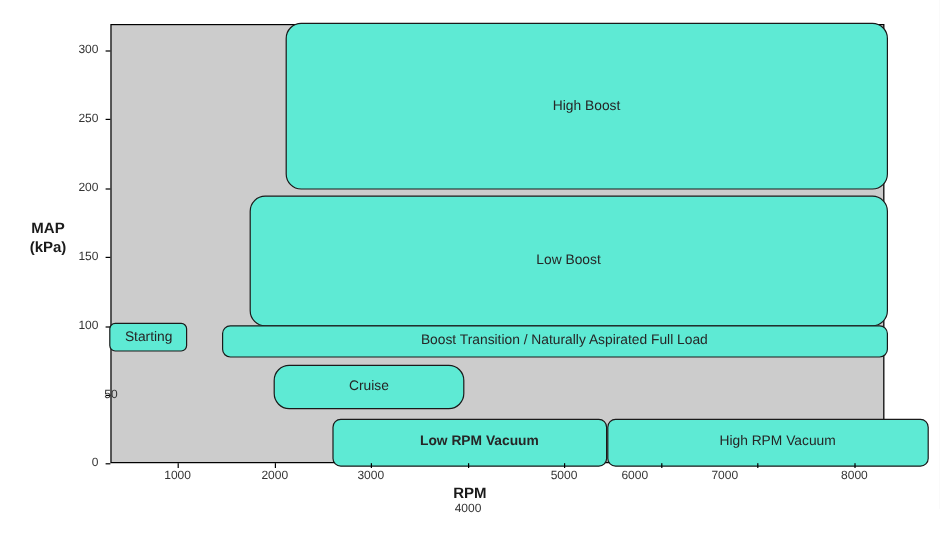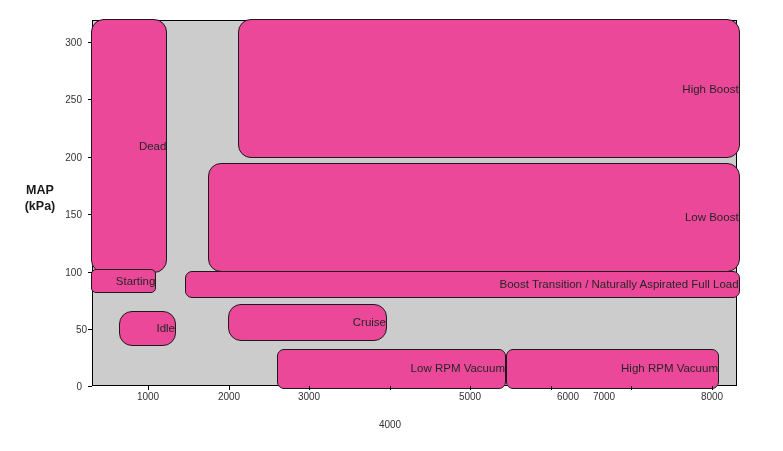--- a/index.html
+++ b/index.html
@@ -31,27 +31,27 @@
     width: 645px;
     height: 366px;
     background: #cccccc;
     border: 1.6px solid #000000;
     box-sizing: border-box;
   }
 
   
   .region {
     position: absolute;
-    background: #ec4899;
+    background: #5eead4;
     border: 1.6px solid #1a1a1a;
     border-radius: 13px;
     box-sizing: border-box;
     display: flex;
     align-items: center;
-    justify-content: flex-end;
+    justify-content: center;
     overflow: hidden;
   }
   .region .region-label {
     font-size: 11.5px;
     color: #262626;
     line-height: 1.1;
     white-space: nowrap;
     text-align: center;
   }
   .region.small-radius { border-radius: 7px; padding-left: 16px; }
@@ -104,23 +104,20 @@
   }
   #ylabel .yl-line { display: block; }
 </style>
 </head>
 <body>
 
 <div id="figure">
 
   <div id="plot-area">
 
-    <div class="region" style="left:-1.6px; top:-1.6px; width:76px; height:254px;">
-      <span class="region-label">Dead</span>
-    </div>
 
     <div class="region" style="left:145px; top:-1.6px; width:501.6px; height:139px;">
       <span class="region-label">High Boost</span>
     </div>
 
     <div class="region tiny-radius" style="left:-1.6px; top:248px; width:65px; height:24px;">
       <span class="region-label">Starting</span>
     </div>
 
     <div class="region" style="left:115px; top:142px; width:531.6px; height:109px;">
@@ -128,67 +125,65 @@
     </div>
 
     <div class="region small-radius" style="left:92px; top:250px; width:554.6px; height:27px;">
       <span class="region-label">Boost Transition / Naturally Aspirated Full Load</span>
     </div>
 
     <div class="region" style="left:135px; top:283px; width:159px; height:37px;">
       <span class="region-label">Cruise</span>
     </div>
 
-    <div class="region" style="left:26px; top:290px; width:57px; height:35px;">
-      <span class="region-label">Idle</span>
-    </div>
 
-    <div class="region small-radius" style="left:184px; top:328px; width:229px; height:39.6px;">
+    <div class="region small-radius" style="left:184px; top:328px; width:229px; height:39.6px;font-weight:bold;">
       <span class="region-label">Low RPM Vacuum</span>
     </div>
 
-    <div class="region small-radius" style="left:413px; top:328px; width:213px; height:39.6px;">
+    <div class="region small-radius" style="left:413px; top:328px; width:268px; height:39.6px;">
       <span class="region-label">High RPM Vacuum</span>
     </div>
 
   </div>
 
   <div class="tick-x" style="left:148px; top:386px;"></div>
   <div class="tick-x" style="left:229px; top:386px;"></div>
   <div class="tick-x" style="left:309px; top:386px;"></div>
   <div class="tick-x" style="left:390px; top:386px;"></div>
   <div class="tick-x" style="left:470px; top:386px;"></div>
   <div class="tick-x" style="left:551px; top:386px;"></div>
   <div class="tick-x" style="left:631px; top:386px;"></div>
   <div class="tick-x" style="left:712px; top:386px;"></div>
 
   <div class="ticklabel ticklabel-x" style="left:148px; top:391px;">1000</div>
   <div class="ticklabel ticklabel-x" style="left:229px; top:391px;">2000</div>
   <div class="ticklabel ticklabel-x" style="left:309px; top:391px;">3000</div>
   <div class="ticklabel ticklabel-x" style="left:390px; top:391px;margin-top:28px;">4000</div>
   <div class="ticklabel ticklabel-x" style="left:470px; top:391px;">5000</div>
-  <div class="ticklabel ticklabel-x" style="left:568px; top:391px;">6000</div>
+  <div class="ticklabel ticklabel-x" style="left:529px; top:391px;">6000</div>
   <div class="ticklabel ticklabel-x" style="left:604px; top:391px;">7000</div>
   <div class="ticklabel ticklabel-x" style="left:712px; top:391px;">8000</div>
 
   <div class="tick-y" style="left:88px; top:386px;"></div>
   <div class="tick-y" style="left:88px; top:329px;"></div>
   <div class="tick-y" style="left:88px; top:272px;"></div>
   <div class="tick-y" style="left:88px; top:214px;"></div>
   <div class="tick-y" style="left:88px; top:157px;"></div>
   <div class="tick-y" style="left:88px; top:99px;"></div>
   <div class="tick-y" style="left:88px; top:42px;"></div>
 
   <div class="ticklabel ticklabel-y" style="left:48px; top:386px; width:34px;">0</div>
-  <div class="ticklabel ticklabel-y" style="left:53px; top:329px; width:34px;">50</div>
+  <div class="ticklabel ticklabel-y" style="left:64px; top:329px; width:34px;">50</div>
   <div class="ticklabel ticklabel-y" style="left:48px; top:272px; width:34px;">100</div>
   <div class="ticklabel ticklabel-y" style="left:48px; top:214px; width:34px;">150</div>
   <div class="ticklabel ticklabel-y" style="left:48px; top:157px; width:34px;">200</div>
   <div class="ticklabel ticklabel-y" style="left:48px; top:99px; width:34px;">250</div>
   <div class="ticklabel ticklabel-y" style="left:48px; top:42px; width:34px;">300</div>
 
+  <div id="xlabel">RPM</div>
 
   <div id="ylabel">
     <span class="yl-line">MAP</span>
     <span class="yl-line">(kPa)</span>
   </div>
 
 </div>
 
 </body></html>

